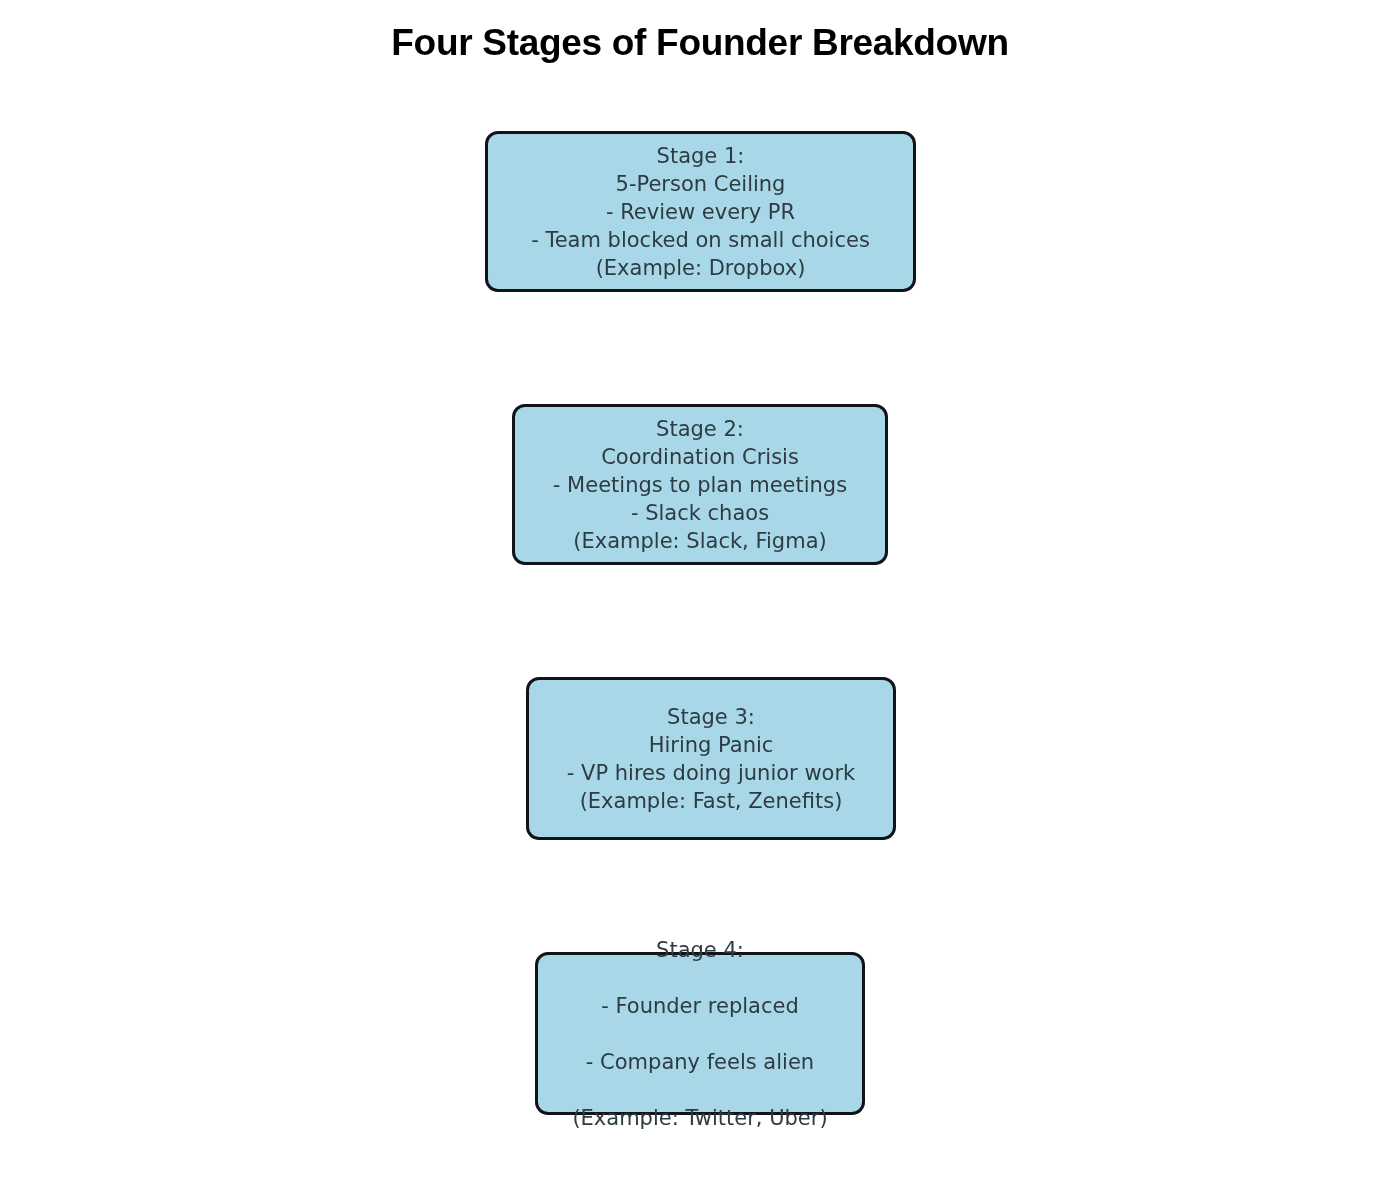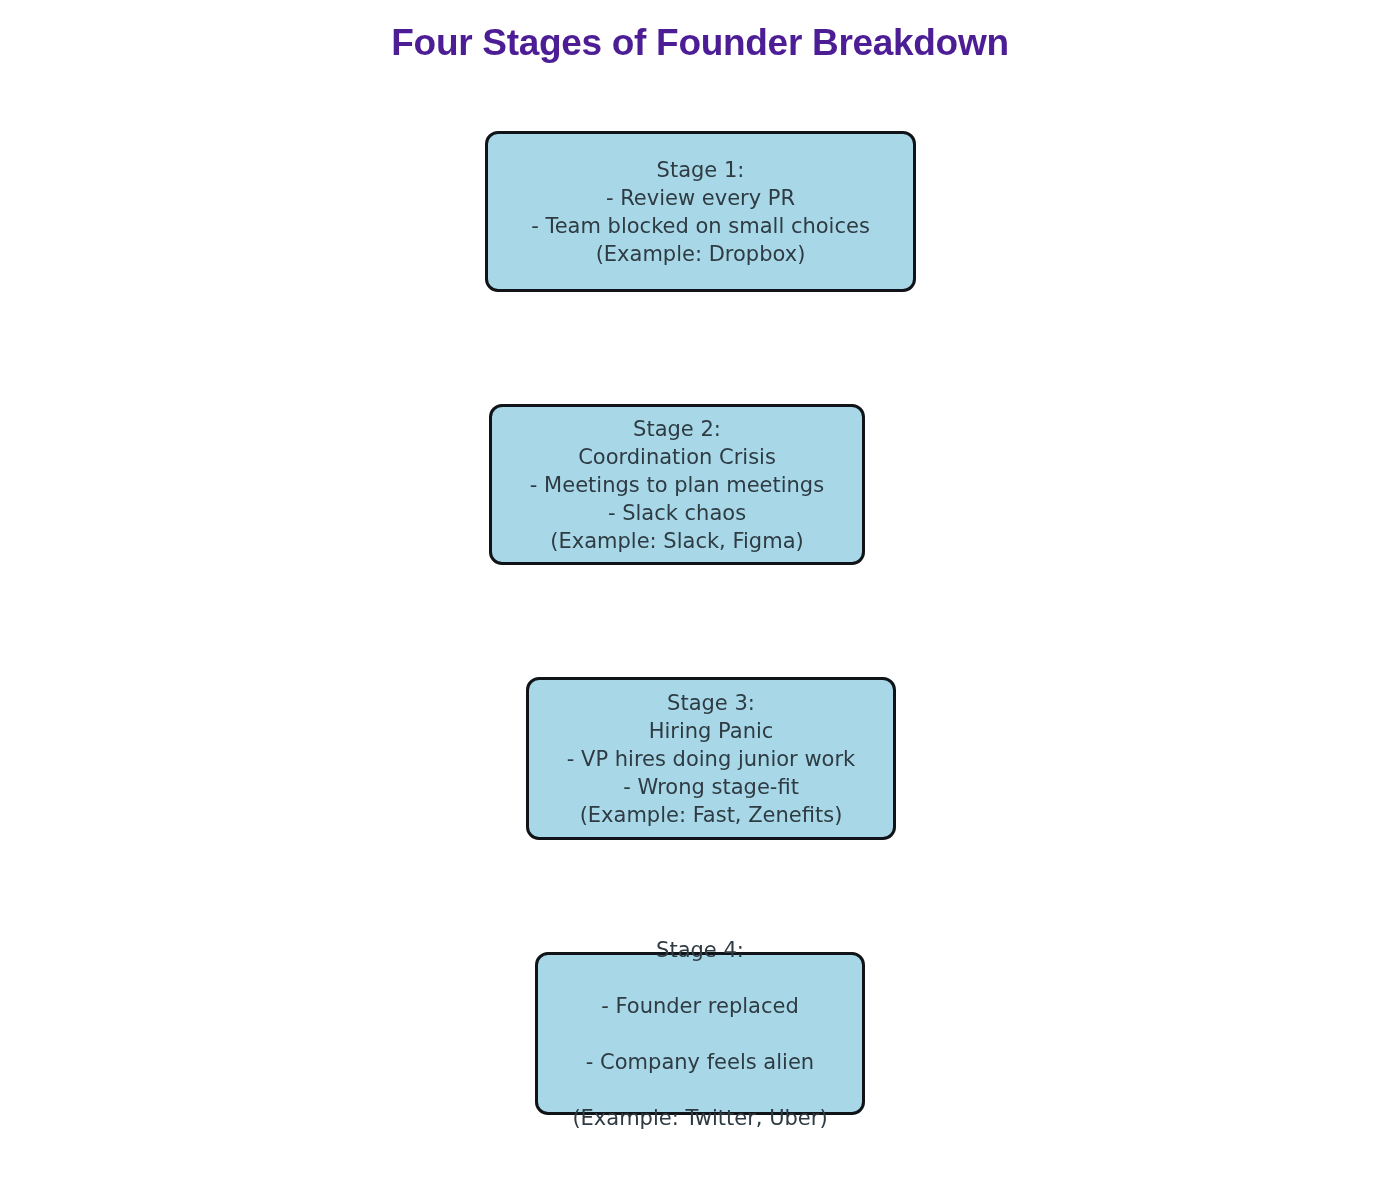--- a/index.html
+++ b/index.html
@@ -28,21 +28,21 @@
   #diagram-title {
     position: absolute;
     left: 0;
     top: 22px;
     width: 1400px;
     text-align: center;
     font-family: "Liberation Sans", sans-serif;
     font-size: 37px;
     font-weight: bold;
     letter-spacing: -0.3px;
-    color: #4c1d95;
+    color: #000000;
     white-space: nowrap;
   }
 
   
   .stage-box {
     position: absolute;
     box-sizing: border-box;
     background: #a8d8e8;
     border: 3px solid #101418;
     border-radius: 13px;
@@ -59,51 +59,51 @@
     text-align: center;
     font-family: "DejaVu Sans", sans-serif;
     font-size: 21px;
     line-height: 28px;
     color: #2e3b42;
     white-space: nowrap;
   }
 
   
   #stage-box-1 { left: 485px; top: 131px; width: 431px; height: 161px; }
-  #stage-box-2 { left: 489px; top: 404px; width: 376px; height: 161px; }
+  #stage-box-2 { left: 512px; top: 404px; width: 376px; height: 161px; }
   #stage-box-3 { left: 515px; top: 677px; width: 370px; height: 163px; margin-left: 11px; }
   #stage-box-4 { left: 535px; top: 952px; width: 330px; height: 163px; gap: 28px; }
 </style>
 </head>
 <body>
 
 <div id="canvas">
 
   <div id="diagram-title">Four Stages of Founder Breakdown</div>
 
   <div class="stage-box" id="stage-box-1">
     <span class="stage-line">Stage 1:</span>
+    <span class="stage-line">5-Person Ceiling</span>
     <span class="stage-line">- Review every PR</span>
     <span class="stage-line">- Team blocked on small choices</span>
     <span class="stage-line">(Example: Dropbox)</span>
   </div>
 
   <div class="stage-box" id="stage-box-2">
     <span class="stage-line">Stage 2:</span>
     <span class="stage-line">Coordination Crisis</span>
     <span class="stage-line">- Meetings to plan meetings</span>
     <span class="stage-line">- Slack chaos</span>
     <span class="stage-line">(Example: Slack, Figma)</span>
   </div>
 
   <div class="stage-box" id="stage-box-3">
     <span class="stage-line">Stage 3:</span>
     <span class="stage-line">Hiring Panic</span>
     <span class="stage-line">- VP hires doing junior work</span>
-    <span class="stage-line">- Wrong stage-fit</span>
     <span class="stage-line">(Example: Fast, Zenefits)</span>
   </div>
 
   <div class="stage-box" id="stage-box-4">
     <span class="stage-line">Stage 4:</span>
     <span class="stage-line">- Founder replaced</span>
     <span class="stage-line">- Company feels alien</span>
     <span class="stage-line">(Example: Twitter, Uber)</span>
   </div>
 

